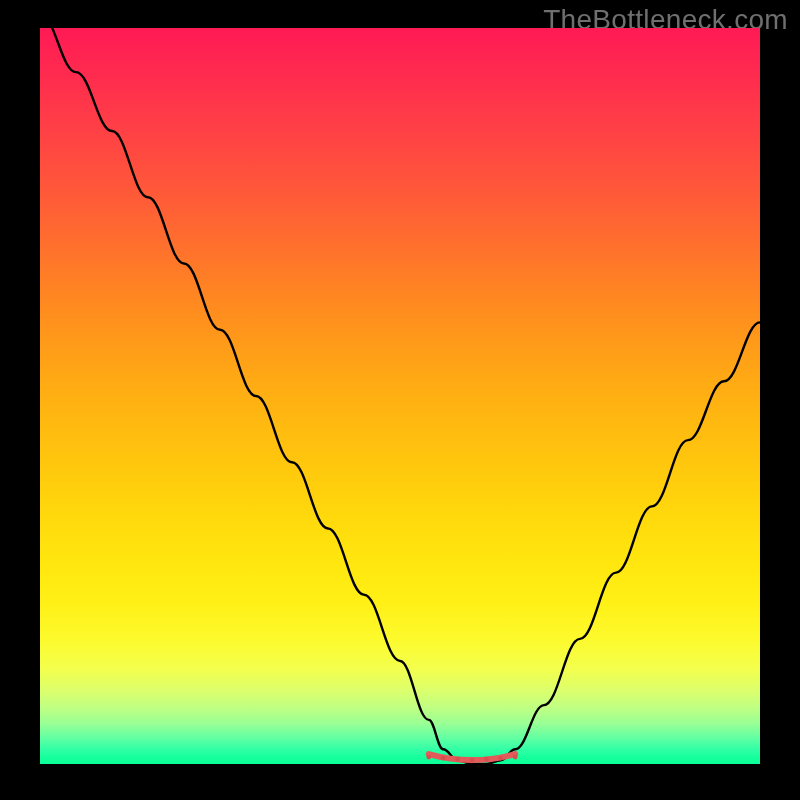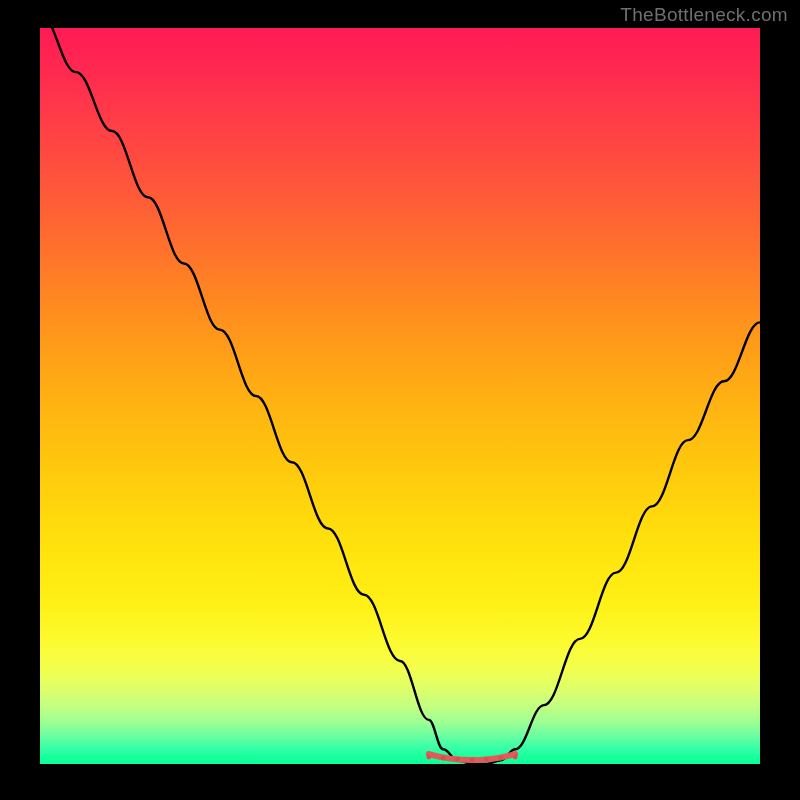--- a/index.html
+++ b/index.html
@@ -48,21 +48,21 @@
       #2cffa4 98.2%,
       #18ff9e 99%,
       #0aff96 100%
     );
   }
   .watermark {
     position: absolute;
     top: 4px;
     right: 12px;
     color: #6f6f6f;
-    font-size: 19px;
+    font-size: 28px;
     font-weight: 400;
     letter-spacing: 0.3px;
     user-select: none;
   }
   svg.curve-layer {
     position: absolute;
     left: 0;
     top: 0;
     width: 720px;
     height: 736px;

